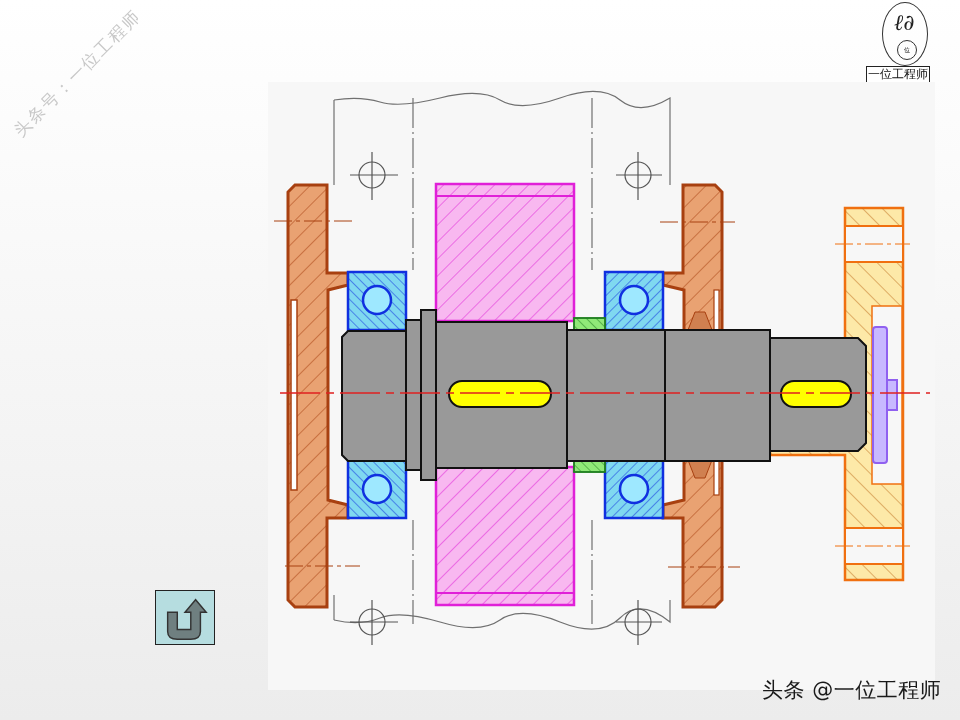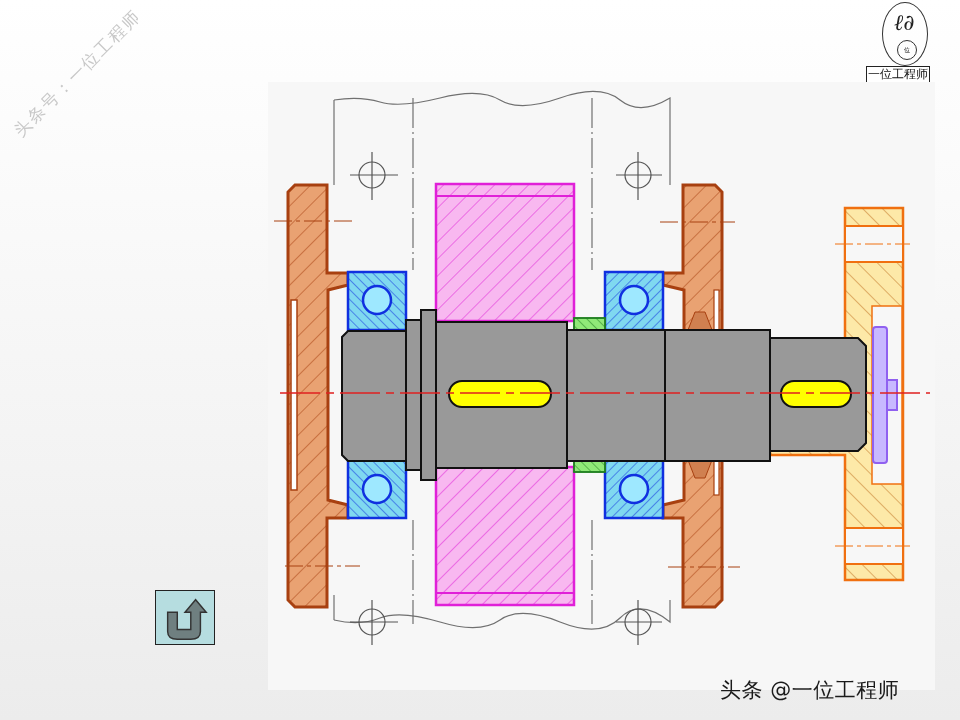--- a/index.html
+++ b/index.html
@@ -9,21 +9,21 @@
   .watermark{position:absolute;left:-8px;top:62px;transform:rotate(-45deg);
        color:#c8c8c8;font-size:17px;letter-spacing:2px;white-space:nowrap;}
   .logo{position:absolute;left:866px;top:2px;width:66px;height:84px;}
   .logo-circle{position:absolute;left:16px;top:0;width:46px;height:64px;border:1.5px solid #333;border-radius:50%;box-sizing:border-box;}
   .logo-small{position:absolute;left:31px;top:38px;width:18px;height:18px;border:1px solid #333;border-radius:50%;font-size:6px;text-align:center;line-height:18px;}
   .logo-mark{position:absolute;left:28px;top:8px;font-size:22px;font-style:italic;font-family:"DejaVu Serif",serif;color:#222;}
   .logo-text{position:absolute;left:0;top:64px;width:64px;height:18px;border:1.5px solid #222;box-sizing:border-box;
        background:#fff;font-size:12px;line-height:15px;text-align:center;color:#111;white-space:nowrap;overflow:hidden;}
   .canvas{position:absolute;left:268px;top:82px;width:667px;height:608px;background:#f7f7f7;}
   .back-btn{position:absolute;left:155px;top:590px;width:60px;height:55px;background:#b6dde0;border:1px solid #222;box-sizing:border-box;cursor:pointer;}
-  .footer{position:absolute;left:720px;top:676px;font-size:21px;color:#1a1a1a;white-space:nowrap;letter-spacing:0.5px;}
+  .footer{position:absolute;left:762px;top:676px;font-size:21px;color:#1a1a1a;white-space:nowrap;letter-spacing:0.5px;}
 </style>
 </head>
 <body>
 
 <div class="watermark">头条号：一位工程师</div>
 
 <div class="logo">
   <div class="logo-circle"></div>
   <div class="logo-mark">ℓ∂</div>
   <div class="logo-small">位</div>

